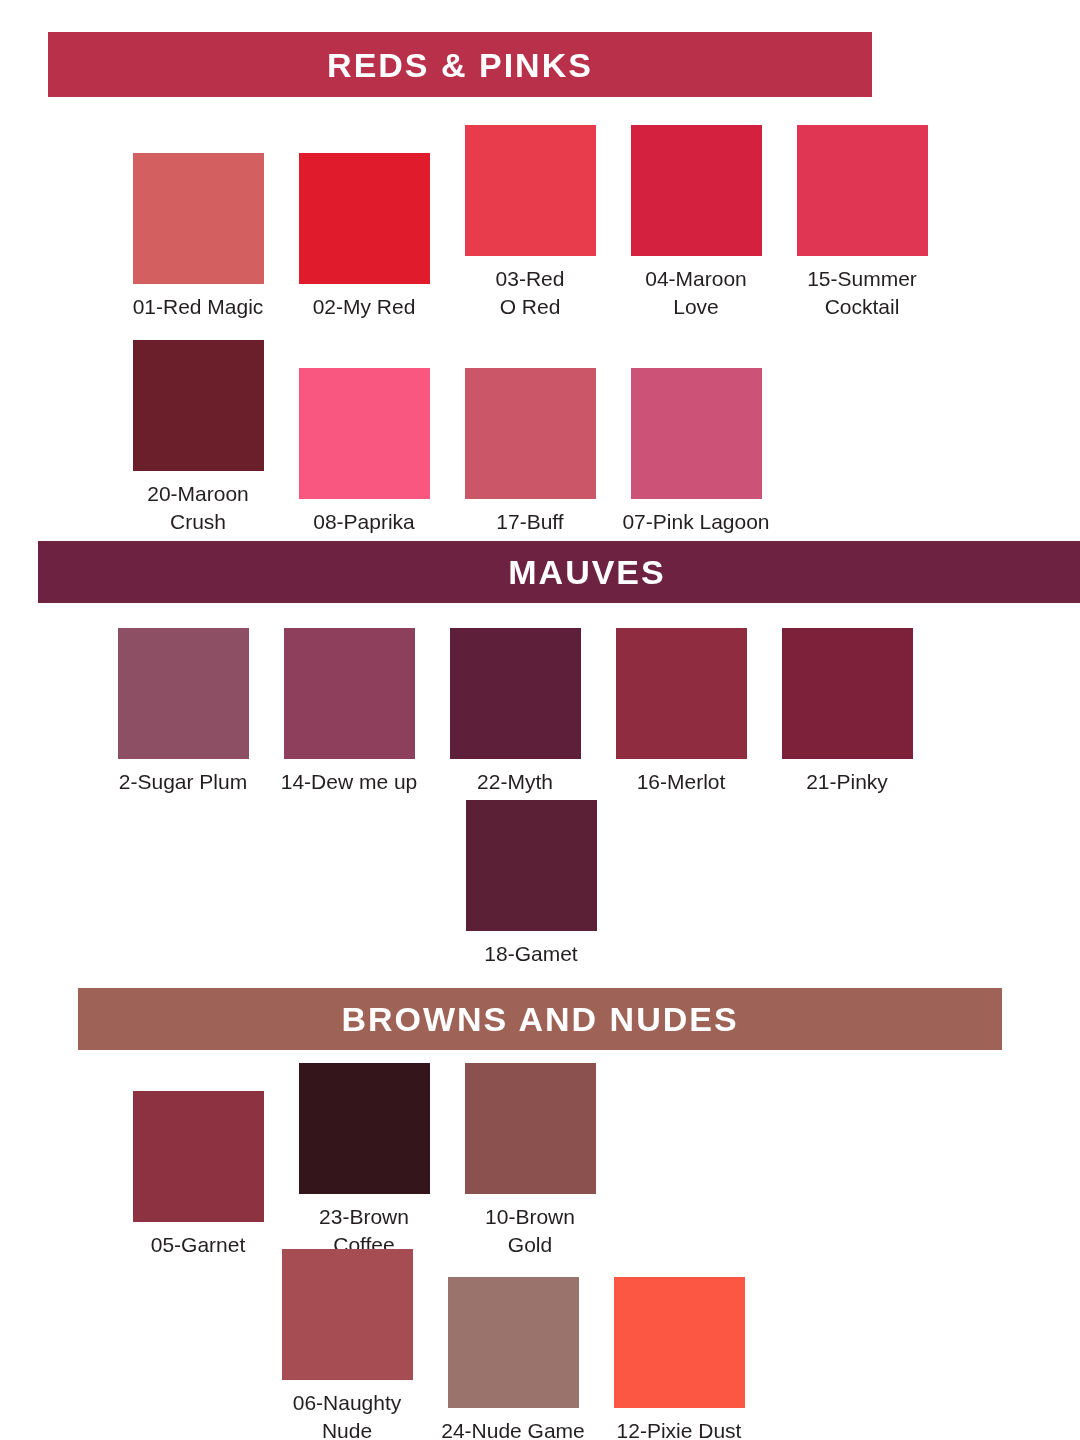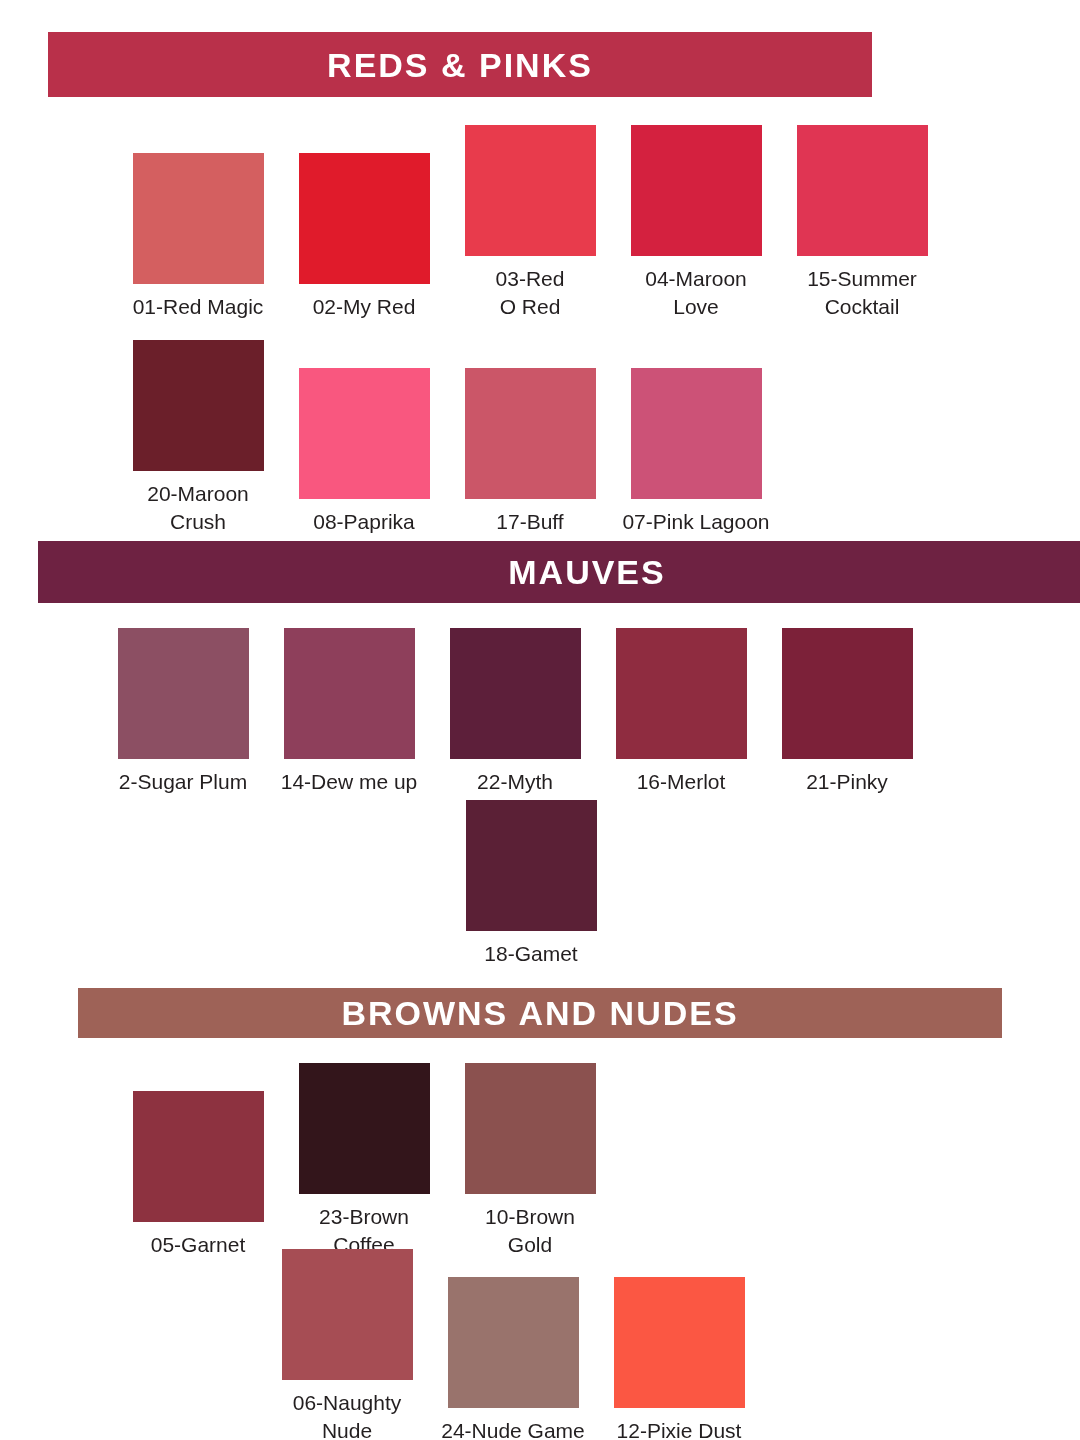--- a/index.html
+++ b/index.html
@@ -138,21 +138,21 @@
           </div>
         </div>
         <div class="row" style="position: absolute; left: 448px; top: 800px;">
           <div class="cell">
             <div class="swatch" style="background: rgb(91, 32, 54);"></div>
             <div class="caption">18-Gamet</div>
           </div>
         </div>
       </div>
       <div class="section">
-        <div class="banner" style="position: absolute; left: 78px; top: 988px; width: 924px; height: 50px; background: rgb(158, 98, 87);">BROWNS AND NUDES</div>
+        <div class="banner" style="position: absolute; left: 78px; top: 988px; width: 924px; height: 62px; background: rgb(158, 98, 87);">BROWNS AND NUDES</div>
         <div class="row" style="position: absolute; left: 115px; top: 1063px;">
           <div class="cell">
             <div class="swatch" style="background: rgb(141, 50, 64);"></div>
             <div class="caption">05-Garnet</div>
           </div>
           <div class="cell">
             <div class="swatch" style="background: rgb(51, 21, 27);"></div>
             <div class="caption">23-Brown<br>Coffee</div>
           </div>
           <div class="cell">

